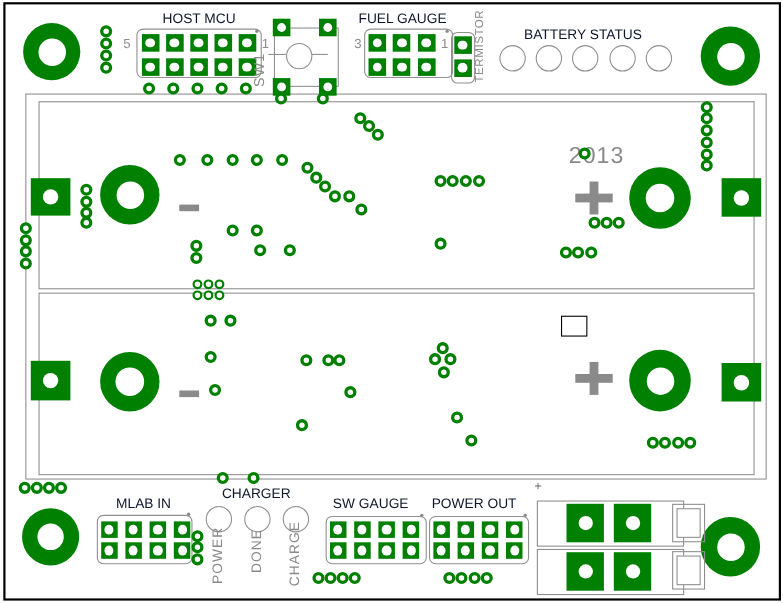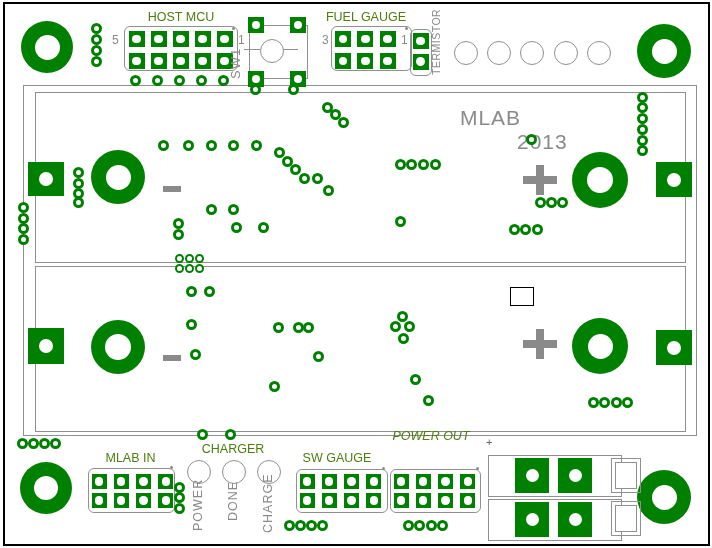--- a/index.html
+++ b/index.html
@@ -13,21 +13,21 @@
   .annulus{position:absolute;border-radius:50%;background:#008000;display:flex;align-items:center;justify-content:center;}
   .annulus .hole{border-radius:50%;background:#fff;}
   .sqpad{position:absolute;background:#008000;display:flex;align-items:center;justify-content:center;}
   .sqpad .hole{border-radius:50%;background:#fff;}
   .pad{position:absolute;background:#008000;display:flex;align-items:center;justify-content:center;}
   .pad .hole{width:56%;height:56%;border-radius:50%;background:#fff;}
   .via{position:absolute;width:11px;height:11px;border:3px solid #008000;border-radius:50%;
        background:#fff;box-sizing:border-box;}
   .via.small{width:9px;height:9px;border-width:2.5px;}
   
-  .silk{position:absolute;color:#4d7c0f;font-size:12.5px;white-space:nowrap;text-align:center;}
+  .silk{position:absolute;color:#0f172a;font-size:12.5px;white-space:nowrap;text-align:center;}
   .pin-num{position:absolute;color:#8a8a8a;font-size:12px;}
   .big{position:absolute;color:#8a8a8a;font-size:21px;letter-spacing:1px;white-space:nowrap;text-align:center;}
   .vtext{position:absolute;color:#8a8a8a;writing-mode:vertical-rl;transform:rotate(180deg);
          white-space:nowrap;font-size:13px;letter-spacing:1px;line-height:14px;}
   .led{position:absolute;width:22px;height:22px;border:1px solid #909090;border-radius:50%;background:#fff;}
   .dot{position:absolute;width:3px;height:3px;border-radius:50%;background:#8a8a8a;}
   .hline{position:absolute;height:1px;background:#909090;}
   .minus-sym{position:absolute;width:18px;height:6px;background:#8a8a8a;}
   .plus-sym{position:absolute;width:34px;height:34px;}
   .plus-sym .pbar-h{position:absolute;left:0;top:13px;width:34px;height:8px;background:#8a8a8a;}
@@ -182,27 +182,27 @@
   <div class="outline rounded" style="left:410px;top:29px;width:20px;height:45px;">
       <div class="pad" style="left: 1.5px; top: 3px; width: 16px; height: 16px;">
         <div class="hole"></div>
       </div>
       <div class="pad" style="left: 1.5px; top: 23.5px; width: 16px; height: 16px;">
         <div class="hole"></div>
       </div>
     </div>
   <div class="vtext" style="left:429px;top:13px;height:62px;font-size:10.5px;letter-spacing:0.5px;">TERMISTOR</div>
 
+  <div class="silk" style="left:460px;top:24px;width:140px;">BATTERY STATUS</div>
   <div class="led" style="left:454px;top:41px;"></div>
   <div class="led" style="left:487px;top:41px;"></div>
   <div class="led" style="left:520px;top:41px;"></div>
   <div class="led" style="left:554px;top:41px;"></div>
   <div class="led" style="left:587px;top:41px;"></div>
 
-  <div class="big" style="left:403px;top:106px;width:175px;">MLAB</div>
   <div class="big" style="left:517px;top:130px;">2013</div>
 
   <div class="silk" style="left:88px;top:451px;width:85px;">MLAB IN</div>
   <div class="dot" style="left:170px;top:466px;"></div>
   <div class="outline rounded" style="left:88px;top:468px;width:85px;height:43px;">
       <div class="pad" style="left: 2.5px; top: 5px; width: 15px; height: 15px;">
         <div class="hole"></div>
       </div>
       <div class="pad" style="left: 24.8px; top: 5px; width: 15px; height: 15px;">
         <div class="hole"></div>
@@ -257,21 +257,21 @@
         <div class="hole"></div>
       </div>
       <div class="pad" style="left: 47.1px; top: 23px; width: 15px; height: 15px;">
         <div class="hole"></div>
       </div>
       <div class="pad" style="left: 69.4px; top: 23px; width: 15px; height: 15px;">
         <div class="hole"></div>
       </div>
     </div>
 
-  <div class="silk" style="left:386px;top:429px;width:90px;font-style:italic;">POWER OUT</div>
+  <div class="silk" style="left:386px;top:451px;width:90px;">POWER OUT</div>
   <div class="dot" style="left:476px;top:467px;"></div>
   <div class="outline rounded" style="left:390px;top:469px;width:89px;height:42px;">
       <div class="pad" style="left: 2.5px; top: 4px; width: 15px; height: 15px;">
         <div class="hole"></div>
       </div>
       <div class="pad" style="left: 24.8px; top: 4px; width: 15px; height: 15px;">
         <div class="hole"></div>
       </div>
       <div class="pad" style="left: 47.1px; top: 4px; width: 15px; height: 15px;">
         <div class="hole"></div>

